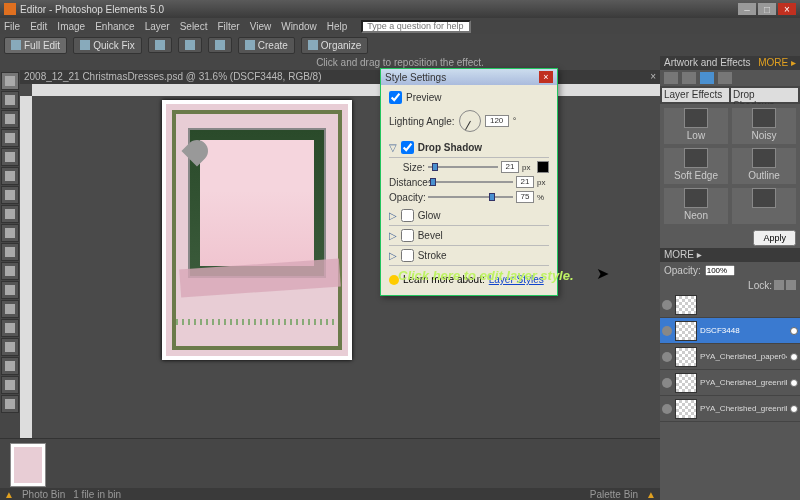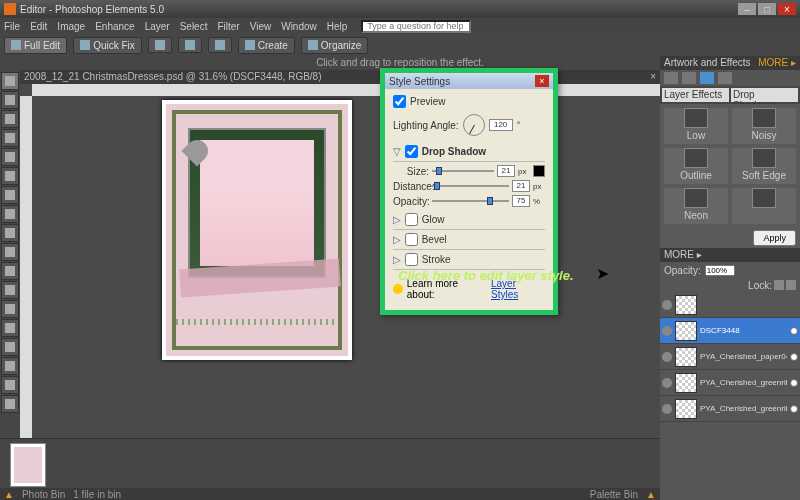--- a/index.html
+++ b/index.html
@@ -60,21 +60,21 @@
 .layer .thumb{width:22px;height:20px;background:repeating-conic-gradient(#ccc 0 25%,#fff 0 50%) 0 0/6px 6px;border:1px solid #333}
 .layer .nm{flex:1;font-size:8px;color:#ddd;overflow:hidden;white-space:nowrap}
 .layer.sel .nm{color:#fff}
 .layer .fx{width:8px;height:8px;border-radius:50%;background:#fff;border:1px solid #666}
 .bottombar{position:absolute;bottom:0;left:0;right:140px;height:62px;background:#464646;border-top:1px solid #333}
 .bin-thumb{position:absolute;left:10px;top:4px;width:36px;height:44px;background:#fff;border:1px solid #888}
 .bin-thumb::after{content:'';position:absolute;inset:3px;background:#e8cdd5}
 .bin-lbl{position:absolute;left:6px;top:50px;font-size:8px;color:#ccc}
 .statusbar{position:absolute;bottom:0;left:0;right:0;height:12px;background:#3a3a3a;color:#999;font-size:8px;display:flex;align-items:center;padding:0 4px;gap:8px}
 .statusbar .arr{color:#e0a020}
-.dialog{position:absolute;left:380px;top:68px;width:178px;background:#ece9d8;border:5px solid #22c55e;box-shadow:2px 2px 6px rgba(0,0,0,.4)}
+.dialog{position:absolute;left:380px;top:68px;width:178px;background:#ece9d8;border:1px solid #22c55e;box-shadow:2px 2px 6px rgba(0,0,0,.4)}
 .dlg-title{height:16px;background:linear-gradient(#cde,#abd);display:flex;align-items:center;padding:0 4px;font-size:10px;color:#333}
 .dlg-title .dx{margin-left:auto;width:14px;height:12px;background:#c03020;color:#fff;text-align:center;line-height:12px;font-size:9px}
 .dlg-body{padding:6px 8px}
 .dlg-row{display:flex;align-items:center;gap:4px;margin-bottom:6px;font-size:9px;color:#333}
 .dlg-sec{border-bottom:1px solid #bbb;padding:3px 0;display:flex;align-items:center;gap:4px;font-size:9px;color:#333}
 .dlg-sec .tw{color:#4a6a9a}
 .dial{width:22px;height:22px;border:1px solid #888;border-radius:50%;position:relative}
 .dial::after{content:'';position:absolute;left:50%;top:50%;width:1px;height:10px;background:#333;transform-origin:top;transform:rotate(30deg)}
 .slider-row{display:flex;align-items:center;gap:3px;font-size:9px;color:#333;margin:3px 0}
 .slider-row .lbl{width:36px;text-align:right}
@@ -280,25 +280,25 @@
     <div class="swatch">
         <div class="box"></div>
         <span>Low</span>
       </div>
     <div class="swatch">
         <div class="box"></div>
         <span>Noisy</span>
       </div>
     <div class="swatch">
         <div class="box"></div>
+        <span>Soft Edge</span>
+      </div>
+    <div class="swatch">
+        <div class="box"></div>
         <span>Outline</span>
-      </div>
-    <div class="swatch">
-        <div class="box"></div>
-        <span>Soft Edge</span>
       </div>
     <div class="swatch">
         <div class="box"></div>
         <span>Neon</span>
       </div>
     <div class="swatch">
         <div class="box"></div>
       </div>
   </div>
   <div class="apply-row"><button>Apply</button></div>

